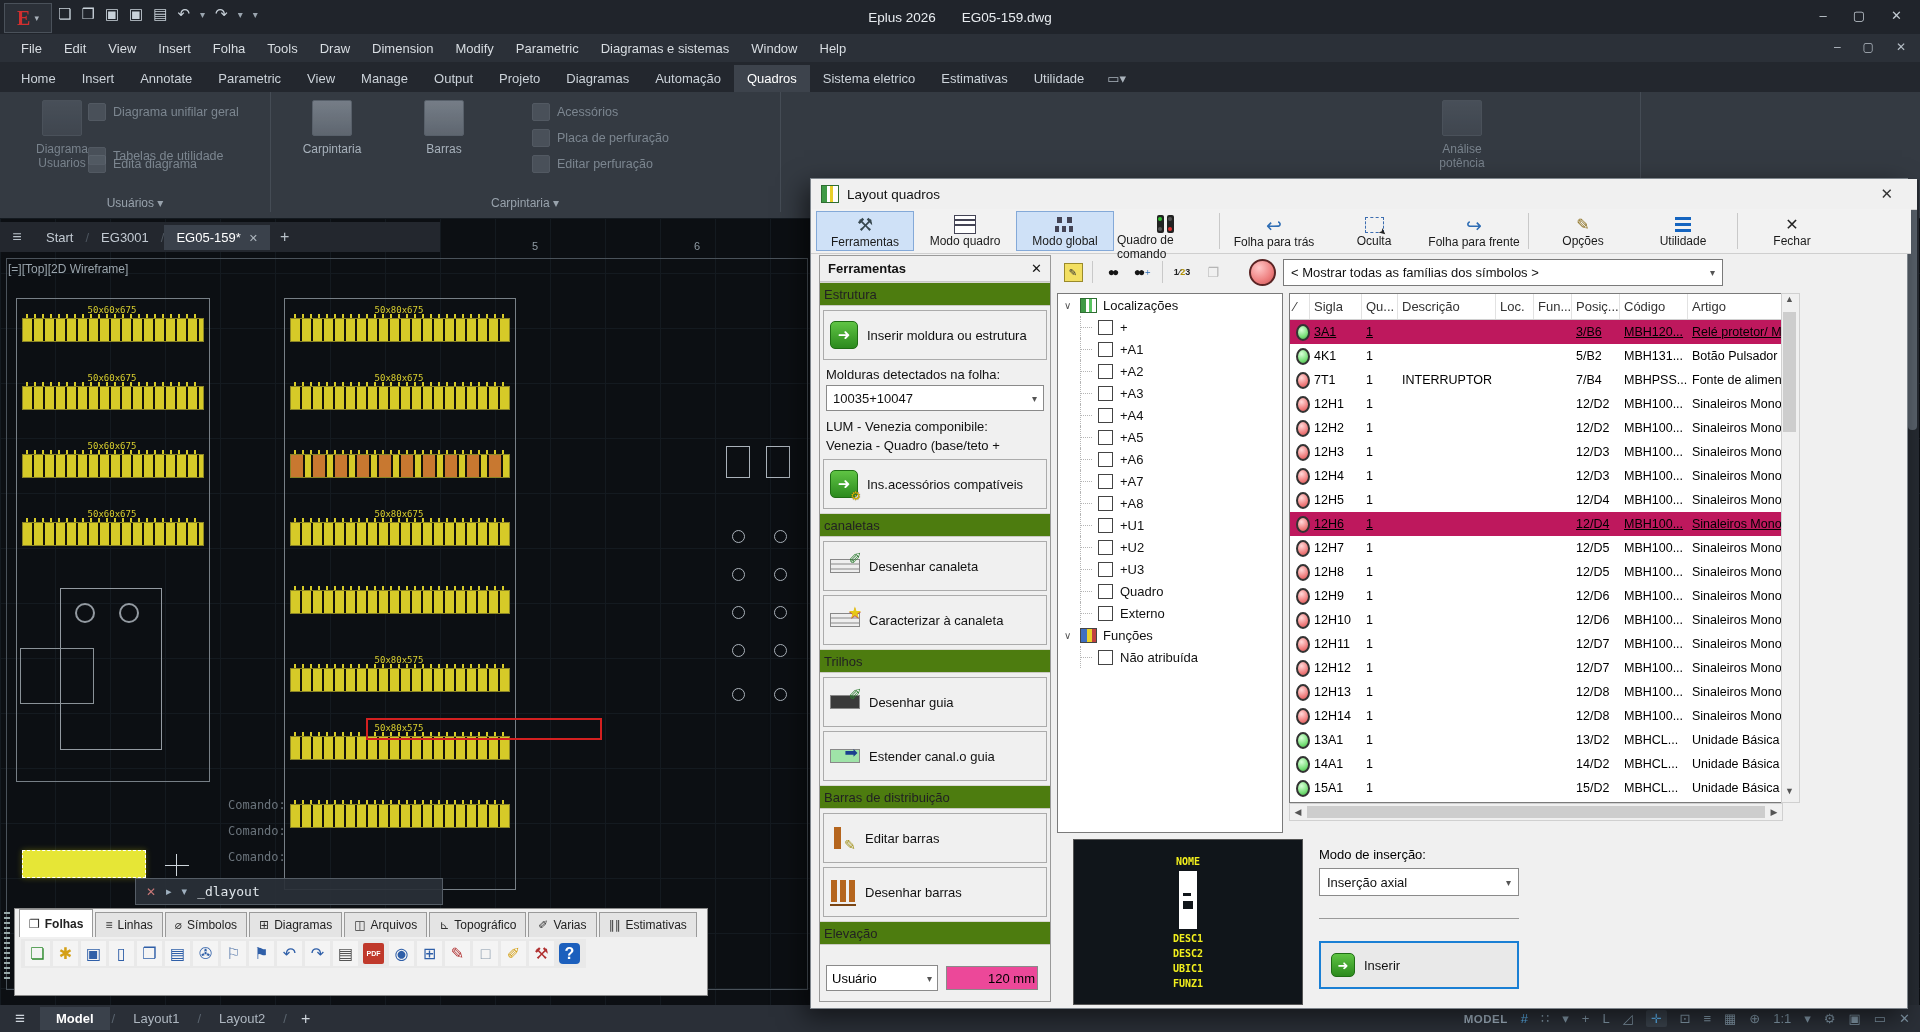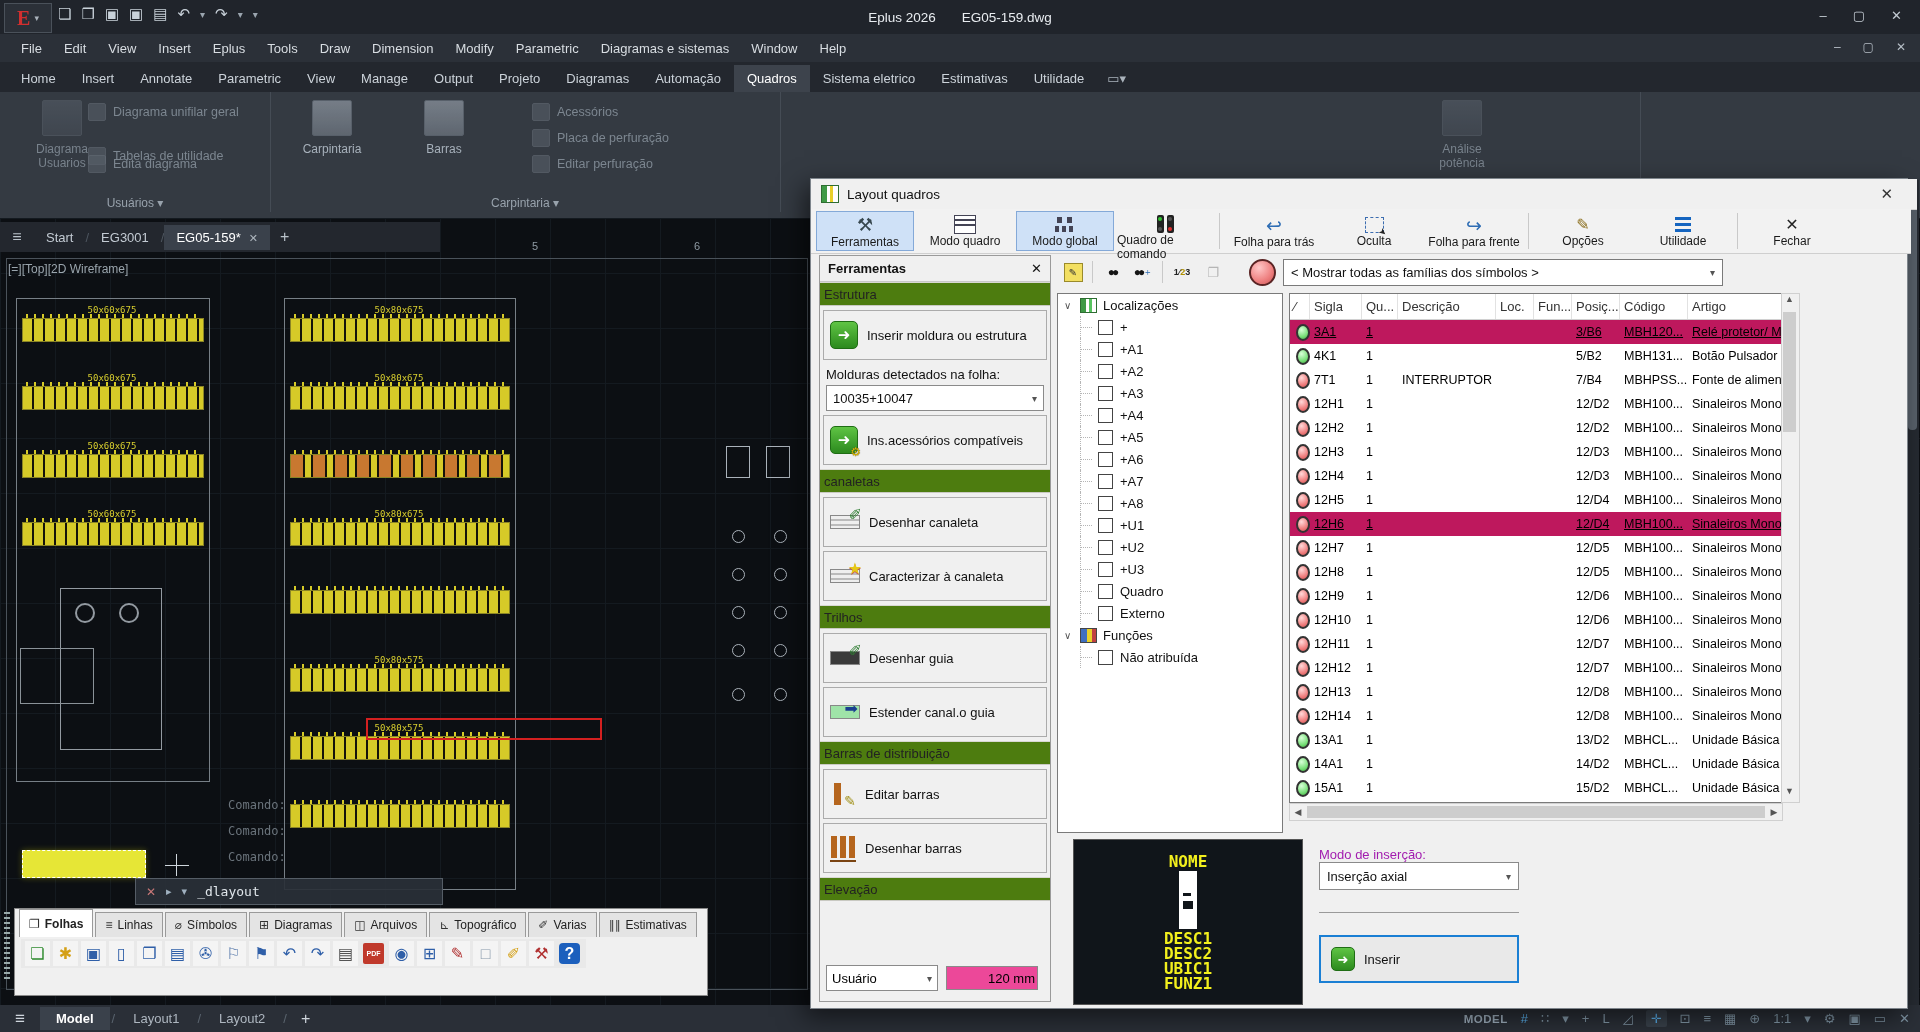--- a/index.html
+++ b/index.html
@@ -178,26 +178,26 @@
   .st.red{background:radial-gradient(circle at 35% 30%,#ffd8d8,#f08080 60%,#d05050);}
   #tvscroll{position:absolute;left:970px;top:114px;width:17px;height:508px;background:#f0f0f0;border:1px solid #d0d0d0;}
   #tvscroll .ar{position:absolute;left:0;width:15px;height:16px;text-align:center;font-size:9px;color:#555;background:#f0f0f0;}
   #tvscroll .thumb{position:absolute;left:1px;top:18px;width:13px;height:120px;background:#cdcdcd;}
   #thscroll{position:absolute;left:478px;top:624px;width:492px;height:16px;background:#f0f0f0;border:1px solid #d0d0d0;display:flex;align-items:center;}
   #thscroll .ar{width:16px;text-align:center;font-size:9px;color:#555;}
   #thscroll .thumb{flex:1;height:12px;background:#cdcdcd;margin:0 1px;}
   
   #preview{position:absolute;left:262px;top:660px;width:228px;height:164px;background:#10151a;border:1px solid #555;
            display:flex;flex-direction:column;align-items:center;justify-content:center;
-           font-family:"DejaVu Sans Mono",monospace;color:#f2ef1d;font-size:16px;font-weight:bold;line-height:15px;}
+           font-family:"DejaVu Sans Mono",monospace;color:#f2ef1d;font-size:10px;font-weight:bold;line-height:15px;}
   #preview .sym{width:18px;height:58px;background:#fff;margin:2px 0;
      background-image:linear-gradient(#10151a 0 0),linear-gradient(#10151a 0 0);
      background-size:8px 3px,10px 8px;background-position:4px 22px,4px 30px;background-repeat:no-repeat;}
   #insertzone{position:absolute;left:508px;top:668px;width:200px;}
-  #ins-label{color:#a21caf;}
+  #ins-label{color:#000000;margin-bottom:6px;}
   #ins-combo{height:26px;border:1px solid #8a8a8a;background:#fff;display:flex;align-items:center;justify-content:space-between;padding:0 7px;color:#111;}
   #ins-combo .ar{color:#555;font-size:10px;}
   #ins-hr{margin:22px 0;border-top:1px solid #9a9a9a;}
   #ins-btn{height:44px;border:2px solid #1a7fd4;background:#e9e9e9;display:flex;align-items:center;gap:9px;padding:0 10px;color:#111;cursor:default;}
 </style>
 </head>
 <body>
 
 <div class="abs" id="titlebar">
   <div class="abs" id="applogo">
@@ -225,21 +225,21 @@
       <span>▢</span>
       <span>✕</span>
     </div>
 </div>
 
 <div class="abs" id="menubar">
     <span class="menu-item">File</span>
     <span class="menu-item">Edit</span>
     <span class="menu-item">View</span>
     <span class="menu-item">Insert</span>
-    <span class="menu-item">Eplus</span>
+    <span class="menu-item">Folha</span>
     <span class="menu-item">Tools</span>
     <span class="menu-item">Draw</span>
     <span class="menu-item">Dimension</span>
     <span class="menu-item">Modify</span>
     <span class="menu-item">Parametric</span>
     <span class="menu-item">Diagramas e sistemas</span>
     <span class="menu-item">Window</span>
     <span class="menu-item">Help</span>
   </div>
 <div class="abs winctl" id="winctl-doc">
@@ -593,20 +593,24 @@
     <div class="pal-sec">Estrutura</div>
     <div class="pal-btn">
       <span class="ga">➜</span>
       <span>Inserir moldura ou estrutura</span>
     </div>
     <div class="pal-lbl">Molduras detectados na folha:</div>
     <div class="pal-combo">
       <span>10035+10047</span>
         <span class="ar">▾</span>
     </div>
+    <div class="pal-note">
+      <div>LUM - Venezia componibile:</div>
+      <div>Venezia - Quadro (base/teto +</div>
+    </div>
     <div class="pal-btn">
       <span class="ga gear">➜</span>
       <span>Ins.acessórios compatíveis</span>
     </div>
     <div class="pal-sec">canaletas</div>
     <div class="pal-btn">
       <span class="ic2">
           <span class="base"></span>
           <span class="ov" style="color:#2e7d32">✐</span>
         </span>

